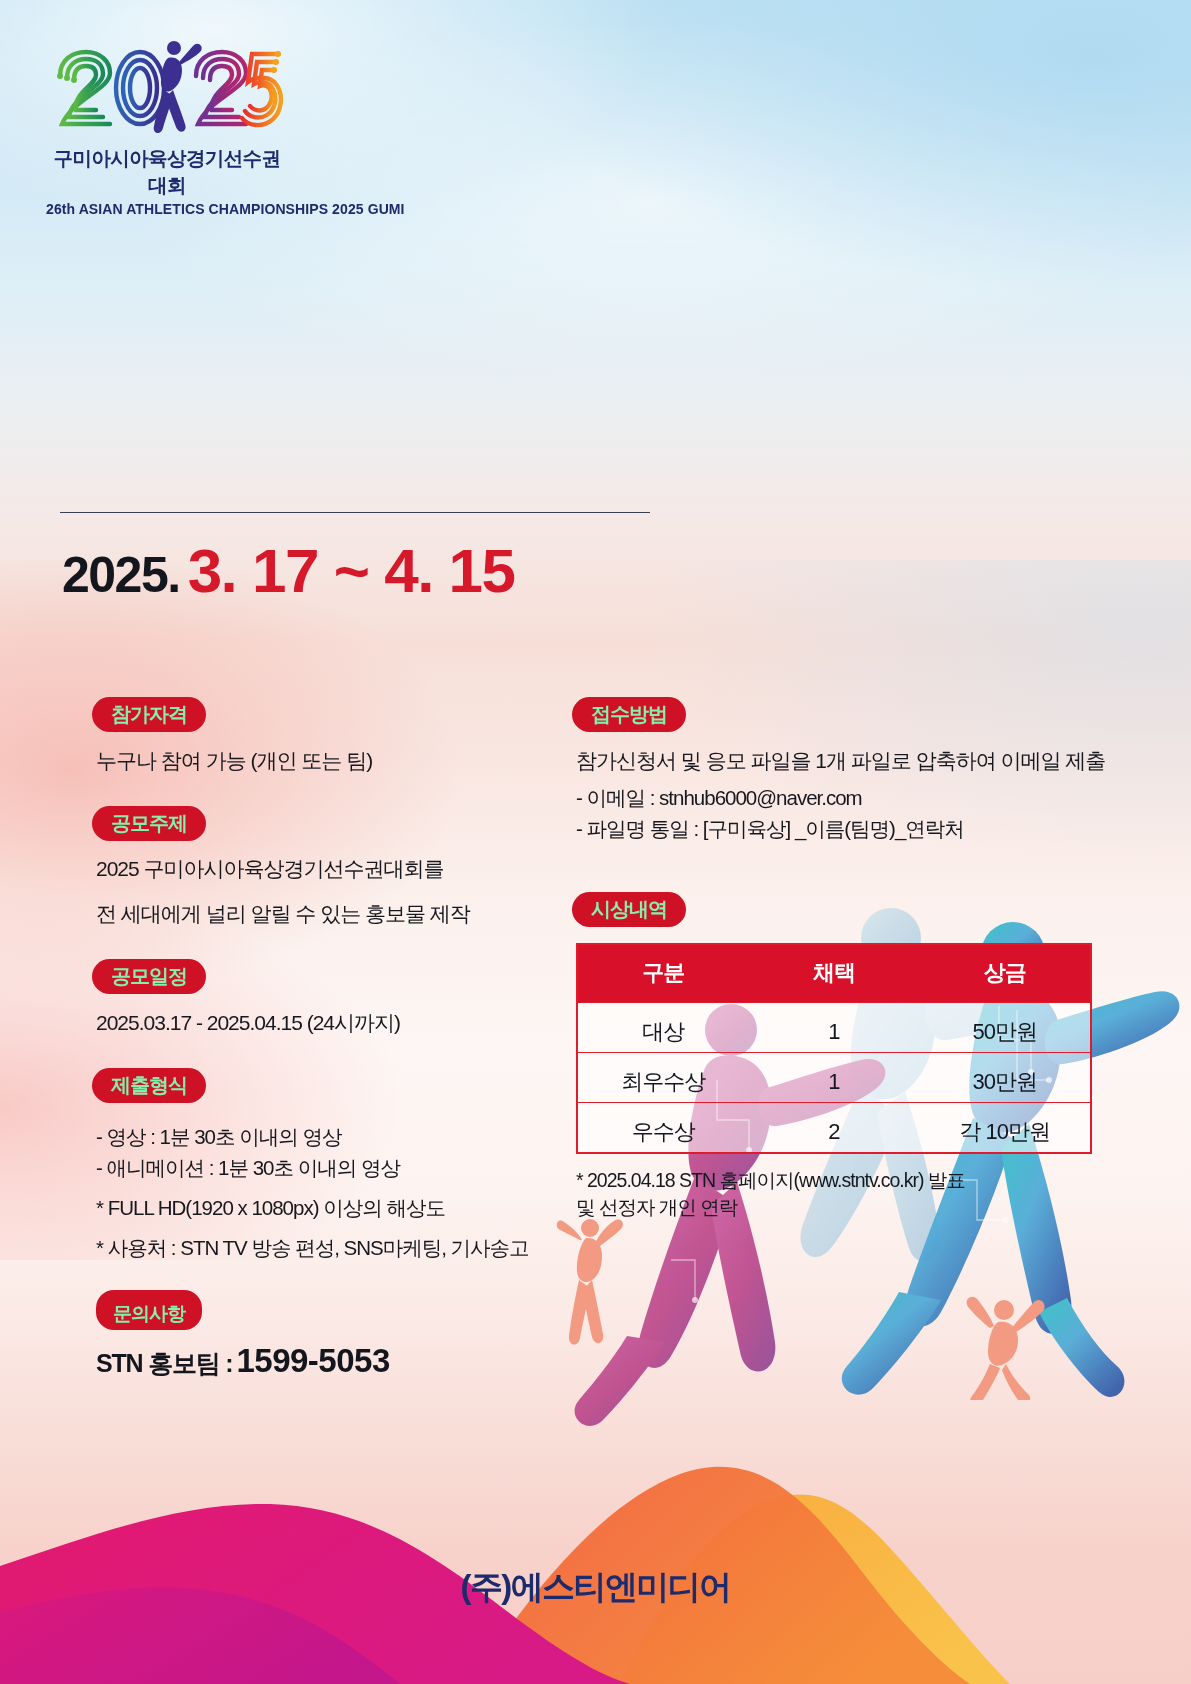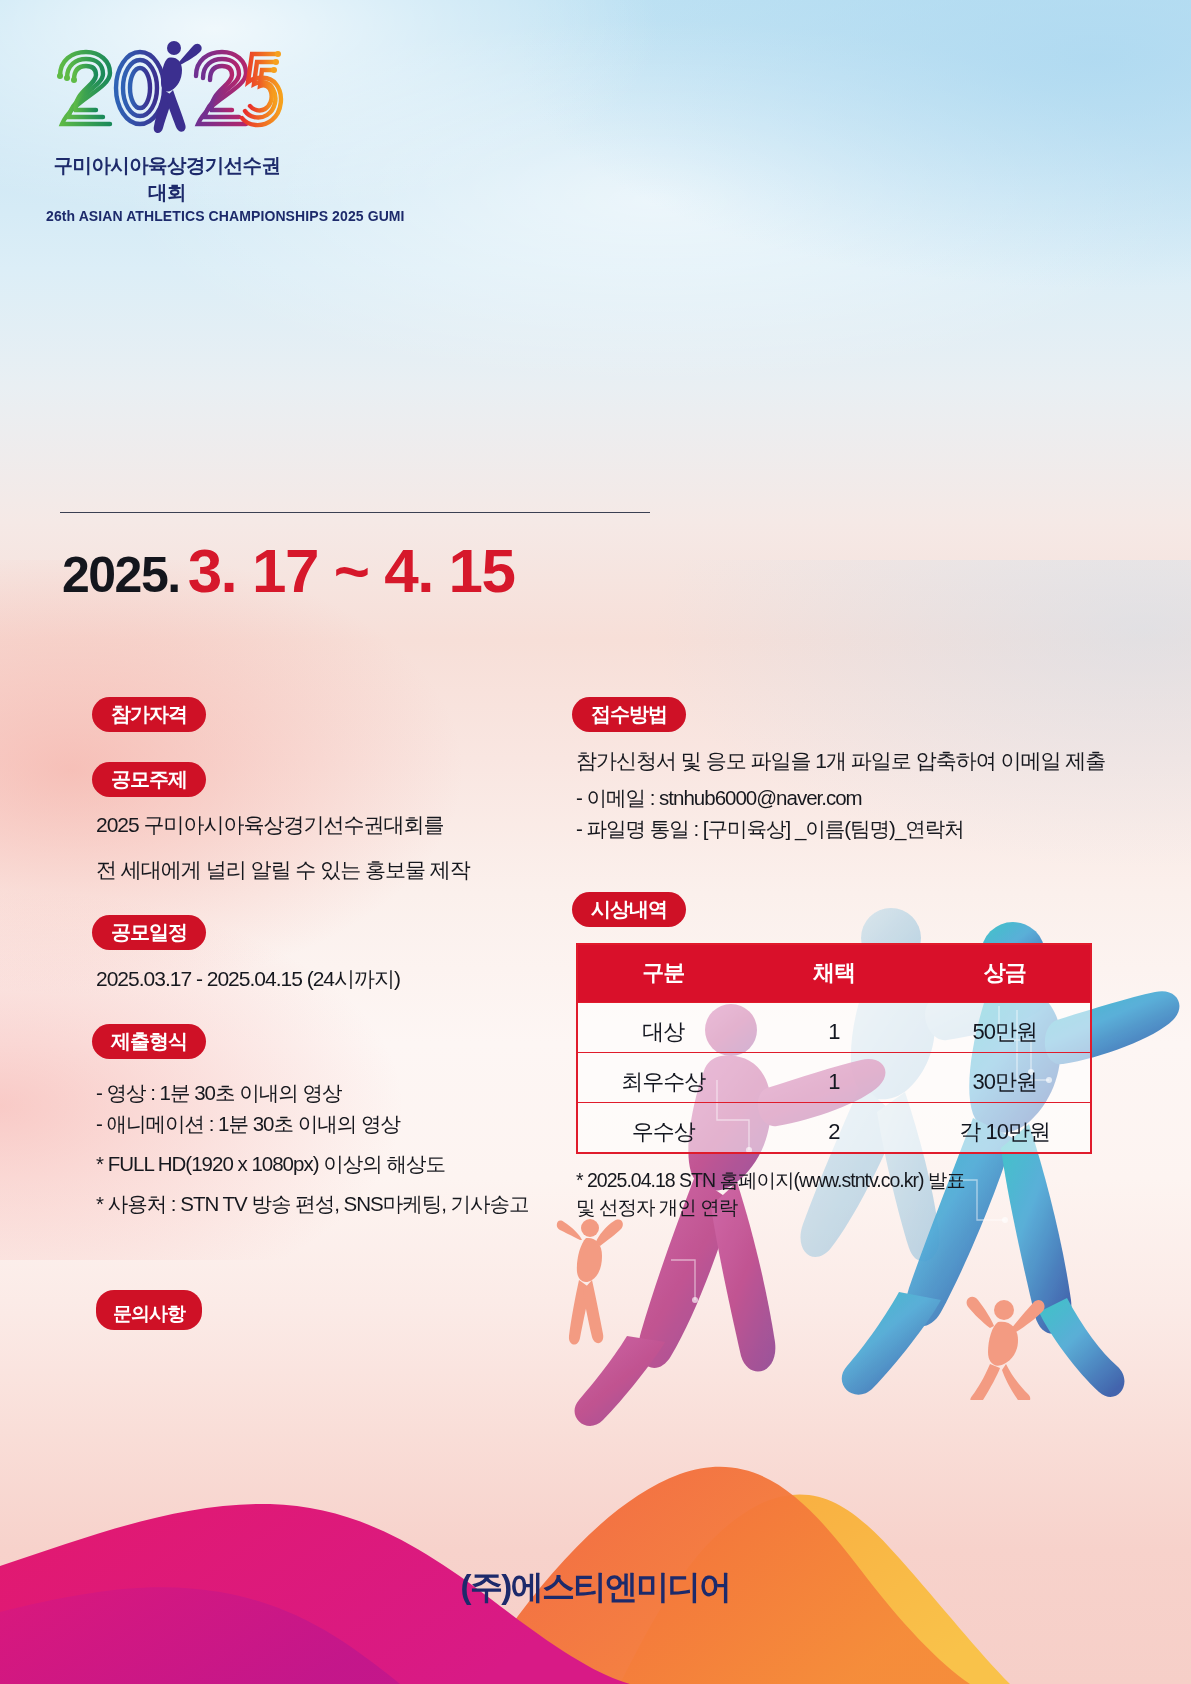--- a/index.html
+++ b/index.html
@@ -52,21 +52,21 @@
 
   
   .runners{position:absolute;right:-10px;top:880px;width:640px;height:640px;pointer-events:none;opacity:.97;}
   .mini-figs{position:absolute;pointer-events:none;}
 
   
   .logo-wrap{position:absolute;left:46px;top:34px;width:250px;}
   .logo-mark{width:240px;height:110px;display:block;}
   .logo-kr{
     font-size:19.5px;font-weight:bold;color:#1d2a6b;letter-spacing:-.6px;
-    text-align:center;width:242px;margin-top:8px;
+    text-align:center;width:242px;margin-top:1px;
   }
   .logo-en{
     font-size:14px;font-weight:bold;color:#1d2a6b;letter-spacing:.1px;
     text-align:center;width:242px;margin-top:2px;white-space:nowrap;
   }
 
   
   .headline{position:absolute;left:56px;top:215px;width:1010px;}
   .h-red{
     font-size:60px;font-weight:bold;color:#d6182b;letter-spacing:-2.6px;
@@ -91,21 +91,21 @@
   .dateline .dt{
     font-size:62px;font-weight:bold;color:#d6182b;letter-spacing:-1.5px;
     vertical-align:baseline;margin-left:8px;
   }
 
   
   .col-left{position:absolute;left:92px;top:697px;width:470px;}
   .col-right{position:absolute;left:572px;top:697px;width:540px;}
 
   .pill{
-    display:inline-block;background:#cf1126;color:#ffffff;
+    display:inline-block;background:#cf1126;color:#86efac;
     font-size:20px;font-weight:bold;letter-spacing:-1px;
     padding:7px 19px 8px;border-radius:18px;line-height:1;
   }
   .body-txt{
     font-size:21px;color:#16181e;letter-spacing:-1px;line-height:1.42;
     margin:14px 0 0 4px;font-weight:500;
   }
   .body-txt.tight{line-height:1.38;}
   .gap-l{margin-top:30px;}
   .list-line{
@@ -346,20 +346,21 @@
   <div class="rule"></div>
 
   <div class="dateline">
     <span class="yr">2025.</span><span class="dt">3. 17 ~ 4. 15</span>
   </div>
 
   <div class="col-left">
 
     <div>
       <span class="pill">참가자격</span>
+      <p class="body-txt">누구나 참여 가능 (개인 또는 팀)</p>
     </div>
 
     <div class="gap-l">
       <span class="pill">공모주제</span>
       <p class="body-txt tight">2025 구미아시아육상경기선수권대회를</p>
       <p class="body-txt tight" style="margin-top:16px;">전 세대에게 널리 알릴 수 있는 홍보물 제작</p>
     </div>
 
     <div class="gap-l">
       <span class="pill">공모일정</span>
@@ -418,19 +419,22 @@
         </table>
       </div>
 
       <p class="note">* 2025.04.18 STN 홈페이지(www.stntv.co.kr) 발표</p>
       <p class="note" style="margin-top:0;">및 선정자 개인 연락</p>
     </div>
   </div>
 
   <div class="contact">
     <span class="pill">문의사항</span>
+    <div class="contact-line">
+      <span class="lbl">STN 홍보팀 :</span><span class="tel">1599-5053</span>
+    </div>
   </div>
 
   <div class="footer">
     <span>(주)에스티엔미디어</span>
   </div>
 
 </div>
 
 </body></html>

